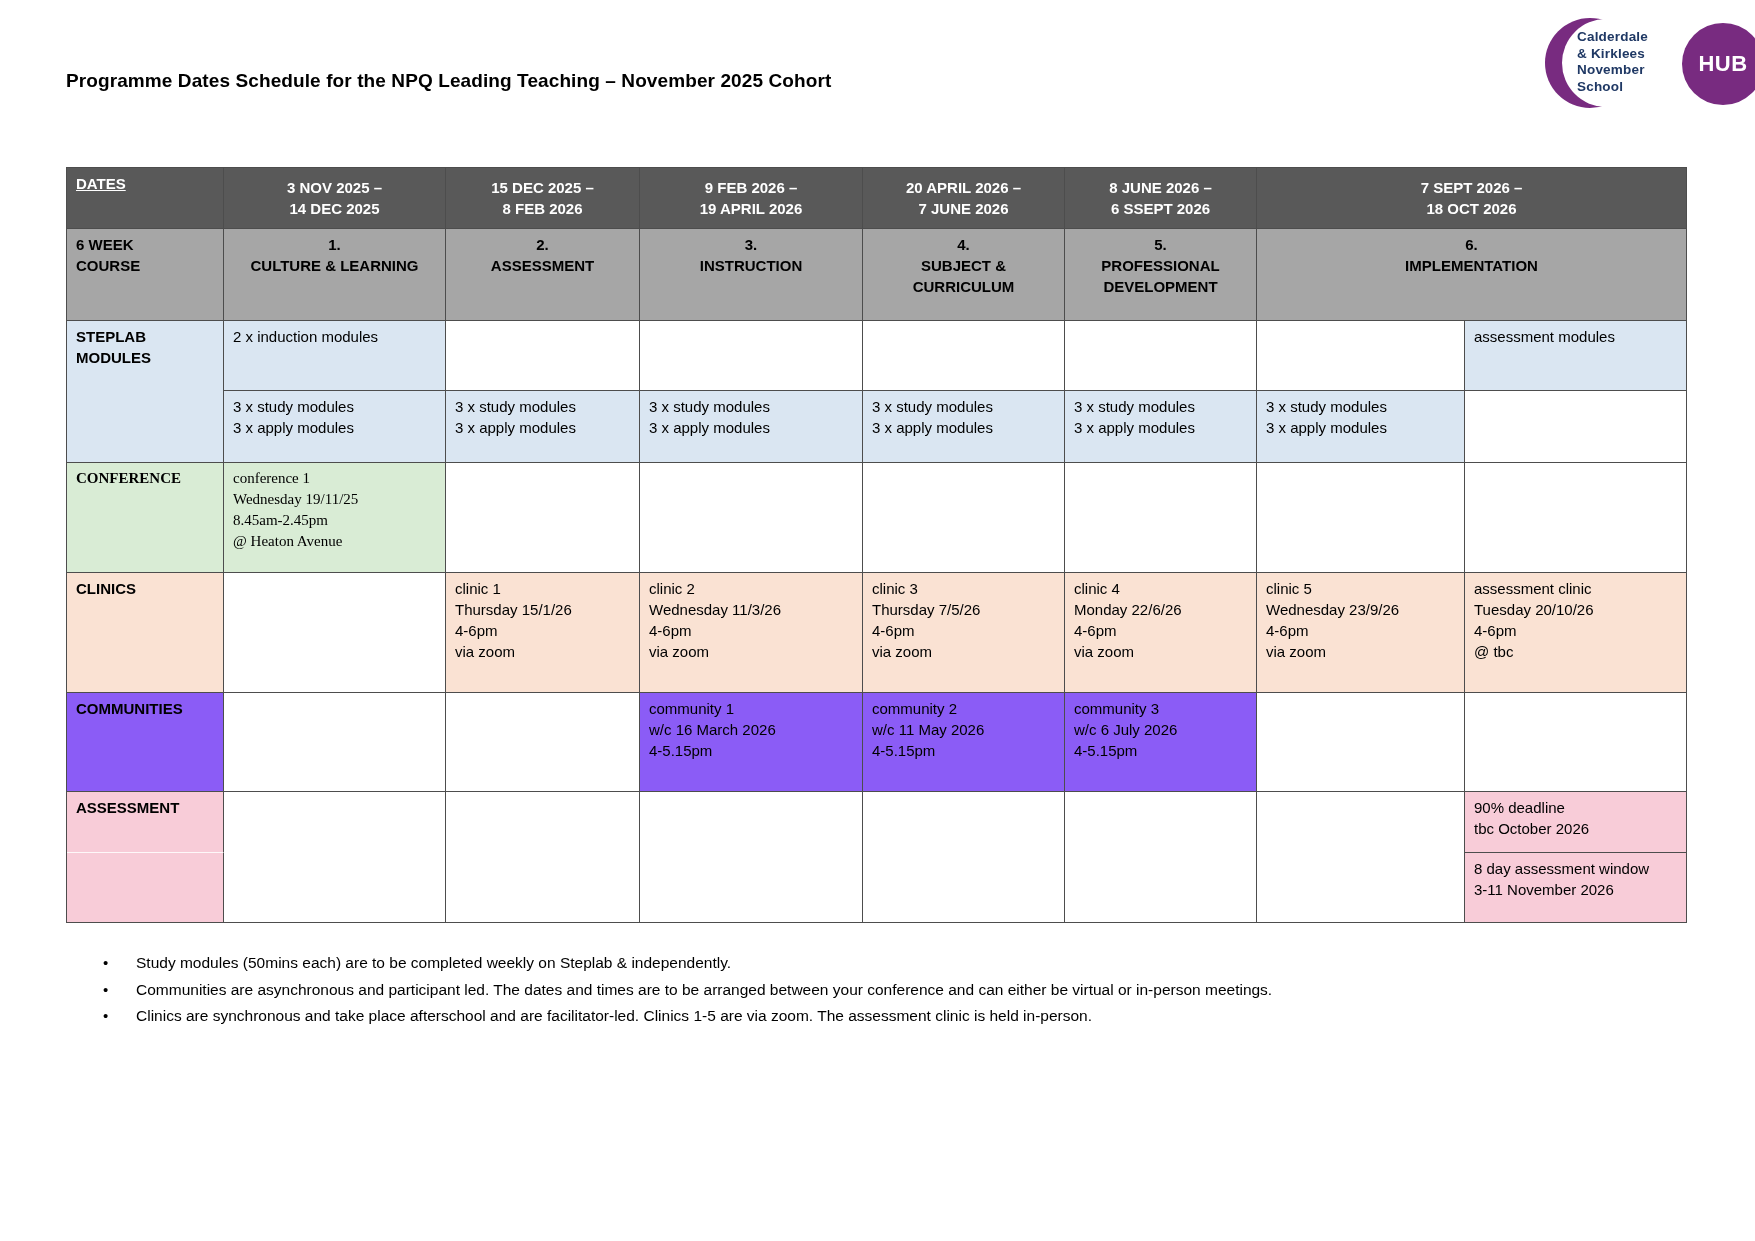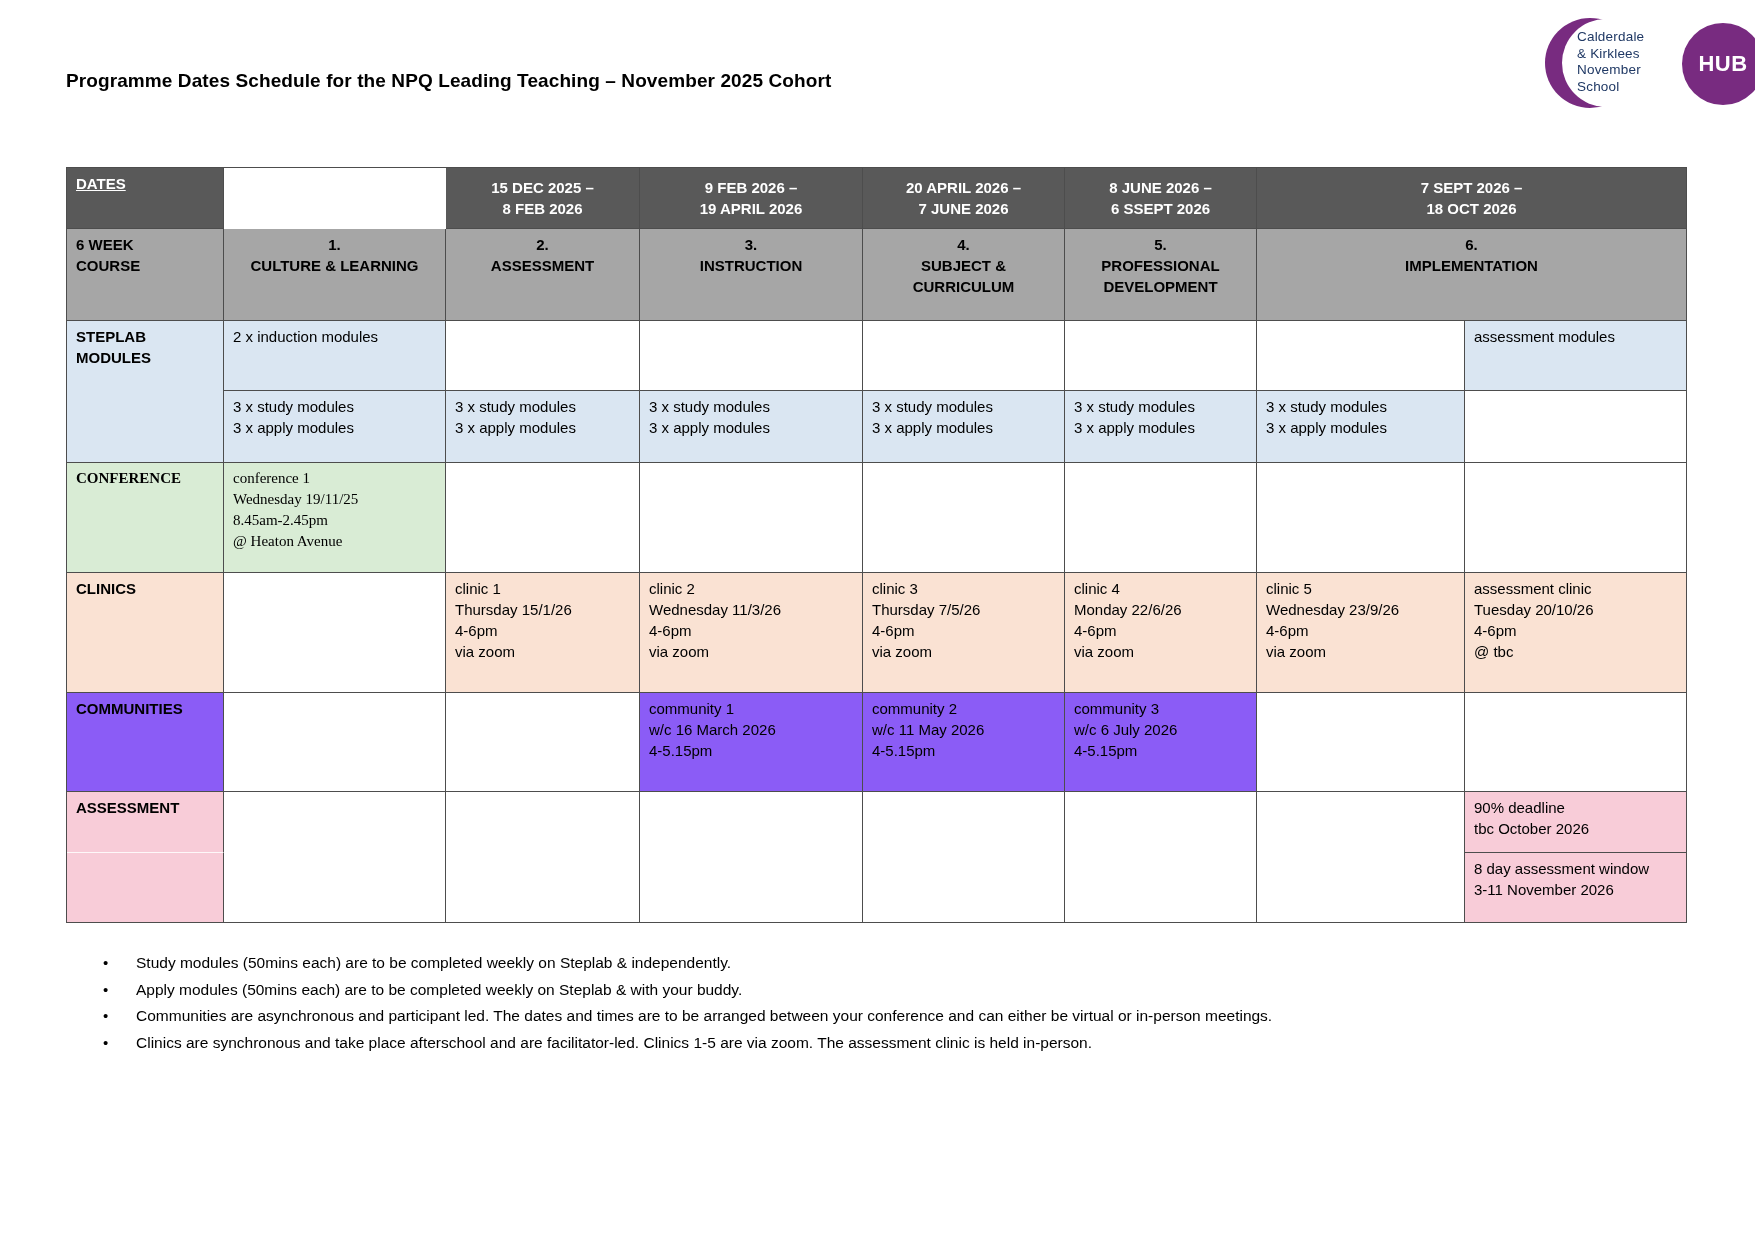--- a/index.html
+++ b/index.html
@@ -13,21 +13,21 @@
     position:absolute; left:66px; top:70px; font-size:19px; font-weight:bold;
     white-space:nowrap; letter-spacing:.1px;
   }
 
   
   .logo { position:absolute; left:1545px; top:8px; width:215px; height:105px; }
   .logo-crescent { position:absolute; left:0; top:10px; width:90px; height:90px;
     border-radius:50%; background:#782b80; }
   .logo-crescent::after { content:""; position:absolute; left:17px; top:1px;
     width:88px; height:88px; border-radius:50%; background:#ffffff; }
-  .logo-text { position:absolute; left:32px; top:21px; font-size:13.5px; font-weight:normal;
+  .logo-text { position:absolute; left:32px; top:21px; font-size:13.5px; font-weight:bold;
     color:#1f3864; line-height:16.5px; letter-spacing:.2px; }
   .logo-hub { position:absolute; left:137px; top:15px; width:82px; height:82px;
     border-radius:50%; background:#782b80; color:#ffffff; display:flex;
     align-items:center; justify-content:center; font-size:22px; font-weight:bold;
     letter-spacing:.5px; }
 
   
   .tbl {
     position:absolute; left:66px; top:167px;
     display:grid;
@@ -72,20 +72,24 @@
         <div>&amp; Kirklees</div>
         <div>November</div>
         <div>School</div>
       </div>
     <div class="logo-hub">HUB</div>
   </div>
 
   <div class="tbl">
 
     <div class="c h1 left" style="grid-area:1/1/2/2">DATES</div>
+    <div class="c h1" style="grid-area:1/2/2/3">
+        <div>3 NOV 2025 –</div>
+        <div>14 DEC 2025</div>
+      </div>
     <div class="c h1" style="grid-area:1/3/2/4">
         <div>15 DEC 2025 –</div>
         <div>8 FEB 2026</div>
       </div>
     <div class="c h1" style="grid-area:1/4/2/5">
         <div>9 FEB 2026 –</div>
         <div>19 APRIL 2026</div>
       </div>
     <div class="c h1" style="grid-area:1/5/2/6">
         <div>20 APRIL 2026 –</div>
@@ -256,18 +260,17 @@
       </div>
     <div class="c pink" style="grid-area:9/8/10/9">
         <div>8 day assessment window</div>
         <div>3-11 November 2026</div>
       </div>
 
   </div>
 
   <div class="notes">
     <div class="note">Study modules (50mins each) are to be completed weekly on Steplab &amp; independently.</div>
-    <div class="note">Apply modules (50mins each) are to be completed weekly on Steplab &amp; with your buddy.</div>
     <div class="note">Communities are asynchronous and participant led. The dates and times are to be arranged between your conference and can either be virtual or in-person meetings.</div>
     <div class="note">Clinics are synchronous and take place afterschool and are facilitator-led.  Clinics 1-5 are via zoom.  The assessment clinic is held in-person.</div>
   </div>
 
 </div>
 
 </body></html>

